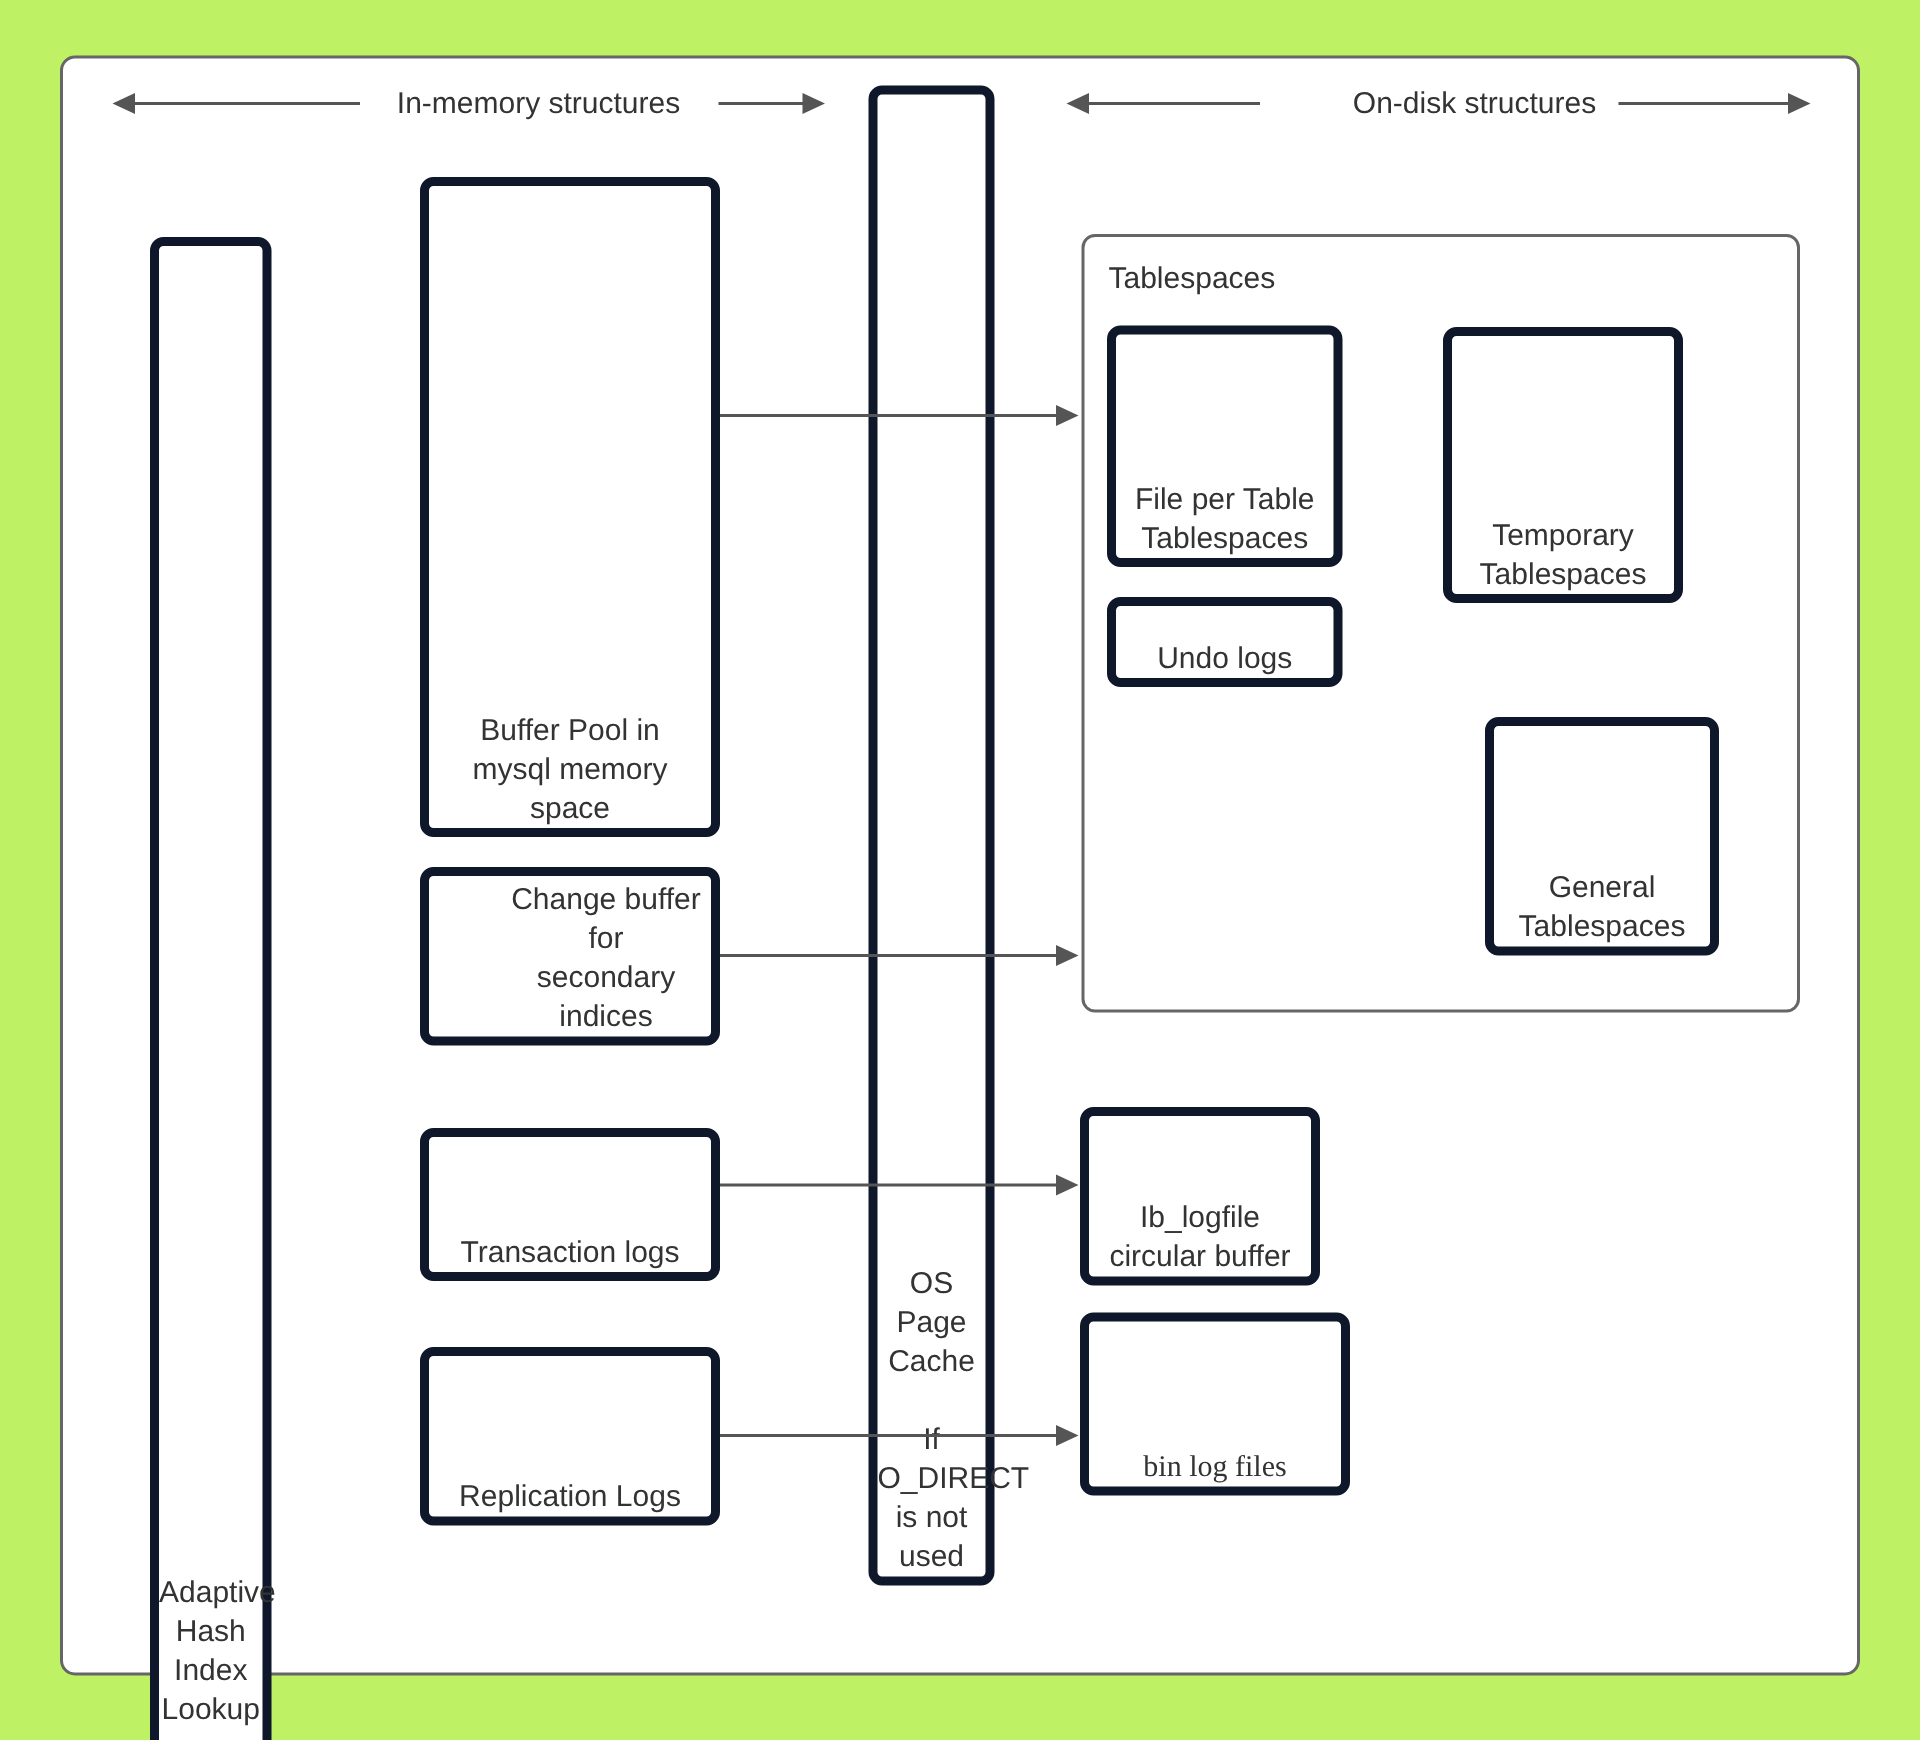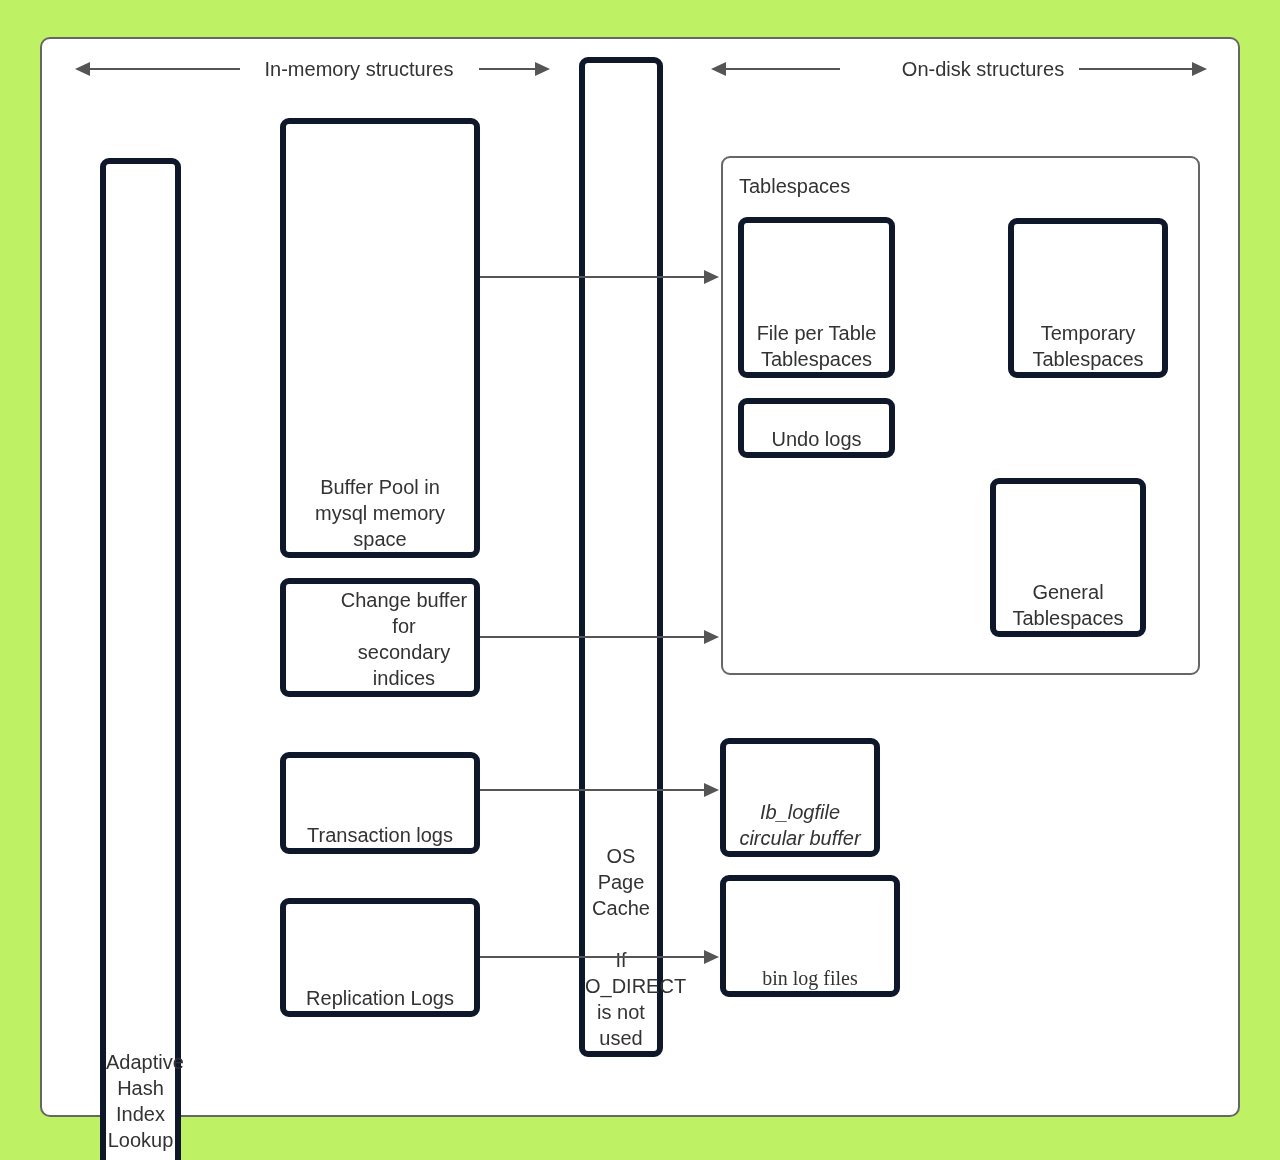--- a/index.html
+++ b/index.html
@@ -142,36 +142,36 @@
   </div>
 
   <div class="container-box" style="left:721px; top:156px; width:479px; height:519px;"></div>
   <div class="floating-label" style="left:739px; top:174px;">Tablespaces</div>
 
   <div class="node" style="left:738px; top:217px; width:157px; height:161px;">
     <span class="label">File per Table
 Tablespaces</span>
   </div>
 
-  <div class="node" style="left:1008px; top:218px; width:160px; height:160px;">
+  <div class="node" style="left:962px; top:218px; width:160px; height:184px;">
     <span class="label">Temporary
 Tablespaces</span>
   </div>
 
   <div class="node" style="left:738px; top:398px; width:157px; height:60px;">
     <span class="label">Undo logs</span>
   </div>
 
 
   <div class="node" style="left:990px; top:478px; width:156px; height:159px;">
     <span class="label">General
 Tablespaces</span>
   </div>
 
-  <div class="node" style="left:720px; top:738px; width:160px; height:119px;font-style:italic;">
+  <div class="node" style="left:720px; top:738px; width:160px; height:119px;">
     <span class="label">Ib_logfile
 circular buffer</span>
   </div>
 
   <div class="node" style="left:720px; top:875px; width:180px; height:122px;font-family:Liberation Serif, serif;">
     <span class="label">bin log files</span>
   </div>
 
   <div class="hline" style="left:480px; top:276px; width:226px;"></div>
   <div class="head-r" style="left:704px; top:270px;"></div>

